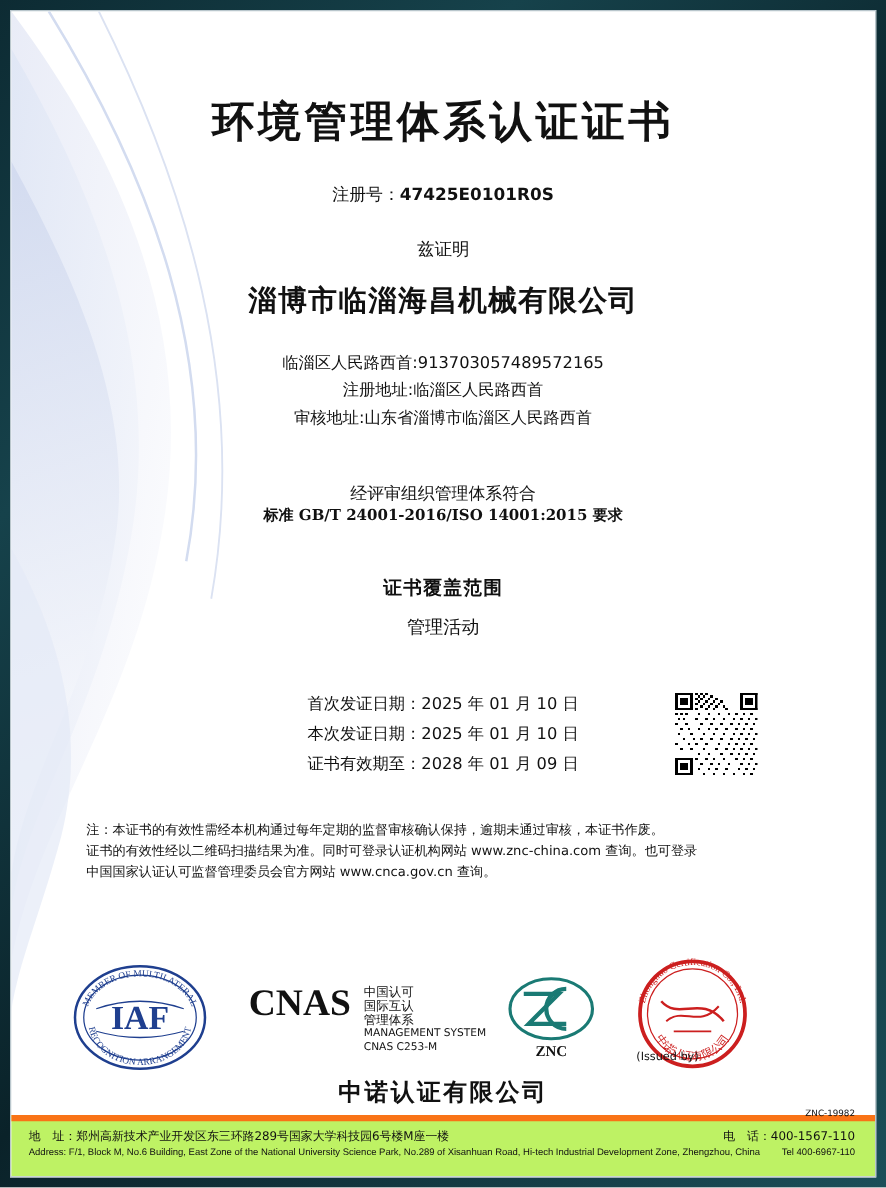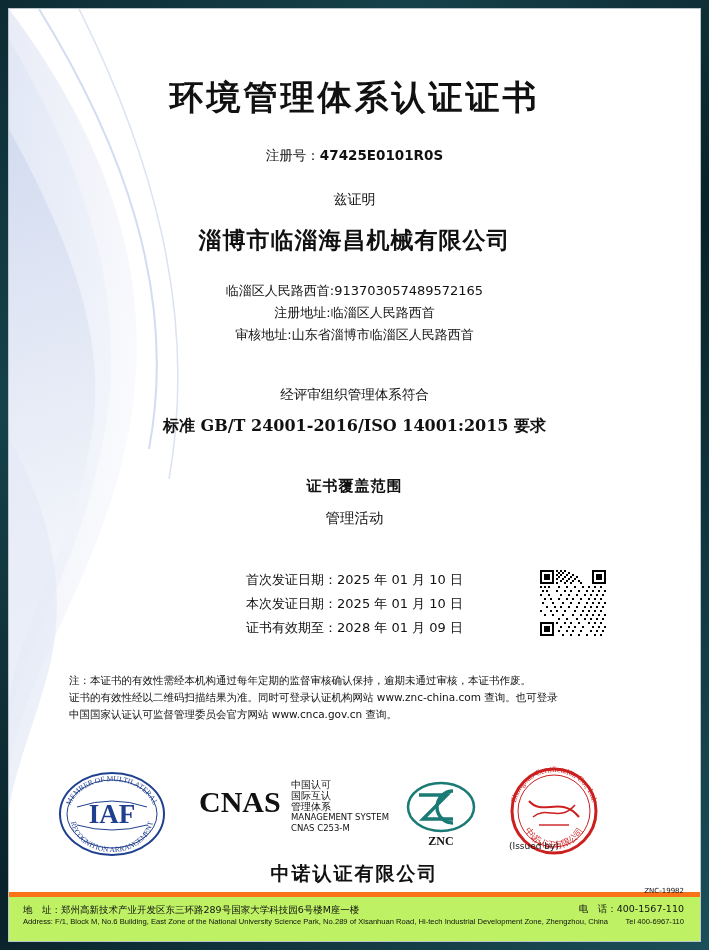--- a/index.html
+++ b/index.html
@@ -73,22 +73,21 @@
     color:#111;
     font-family:"DejaVu Sans", sans-serif;
   }
   .standard-block{
     margin-top:40px;
     color:#111;
     font-family:"DejaVu Sans", sans-serif;
   }
   .standard-lead{font-size:13.5px;}
   .standard-line{
-    margin-top:12px;
-    font-size:16px;
+    font-size:12px;
     font-weight:bold;
     font-family:"DejaVu Serif", serif;
   }
   .scope-block{
     margin-top:40px;
     color:#111;
     font-family:"DejaVu Sans", sans-serif;
   }
   .scope-title{font-size:15px;font-weight:bold;letter-spacing:1px;}
   .scope-text{
@@ -128,21 +127,21 @@
   .logos{
     position:absolute;
     left:0;right:0;
     top:756px;
     height:98px;
   }
   .logo{position:absolute;}
   .iaf{left:48px;top:4px;}
   .cnas{left:188px;top:14px;}
   .cnas-text{
-    position:absolute;left:282px;top:14px;
+    position:absolute;left:282px;top:24px;
     text-align:left;font-size:8.5px;line-height:11px;color:#111;
     font-family:"DejaVu Sans", sans-serif;
   }
   .cnas-text .cn{font-size:10px;}
   .znc{left:392px;top:12px;}
   .seal{left:490px;top:0px;}
   .issued{
     position:absolute;left:500px;top:76px;
     font-size:9px;color:#111;
     font-family:"DejaVu Sans", sans-serif;

